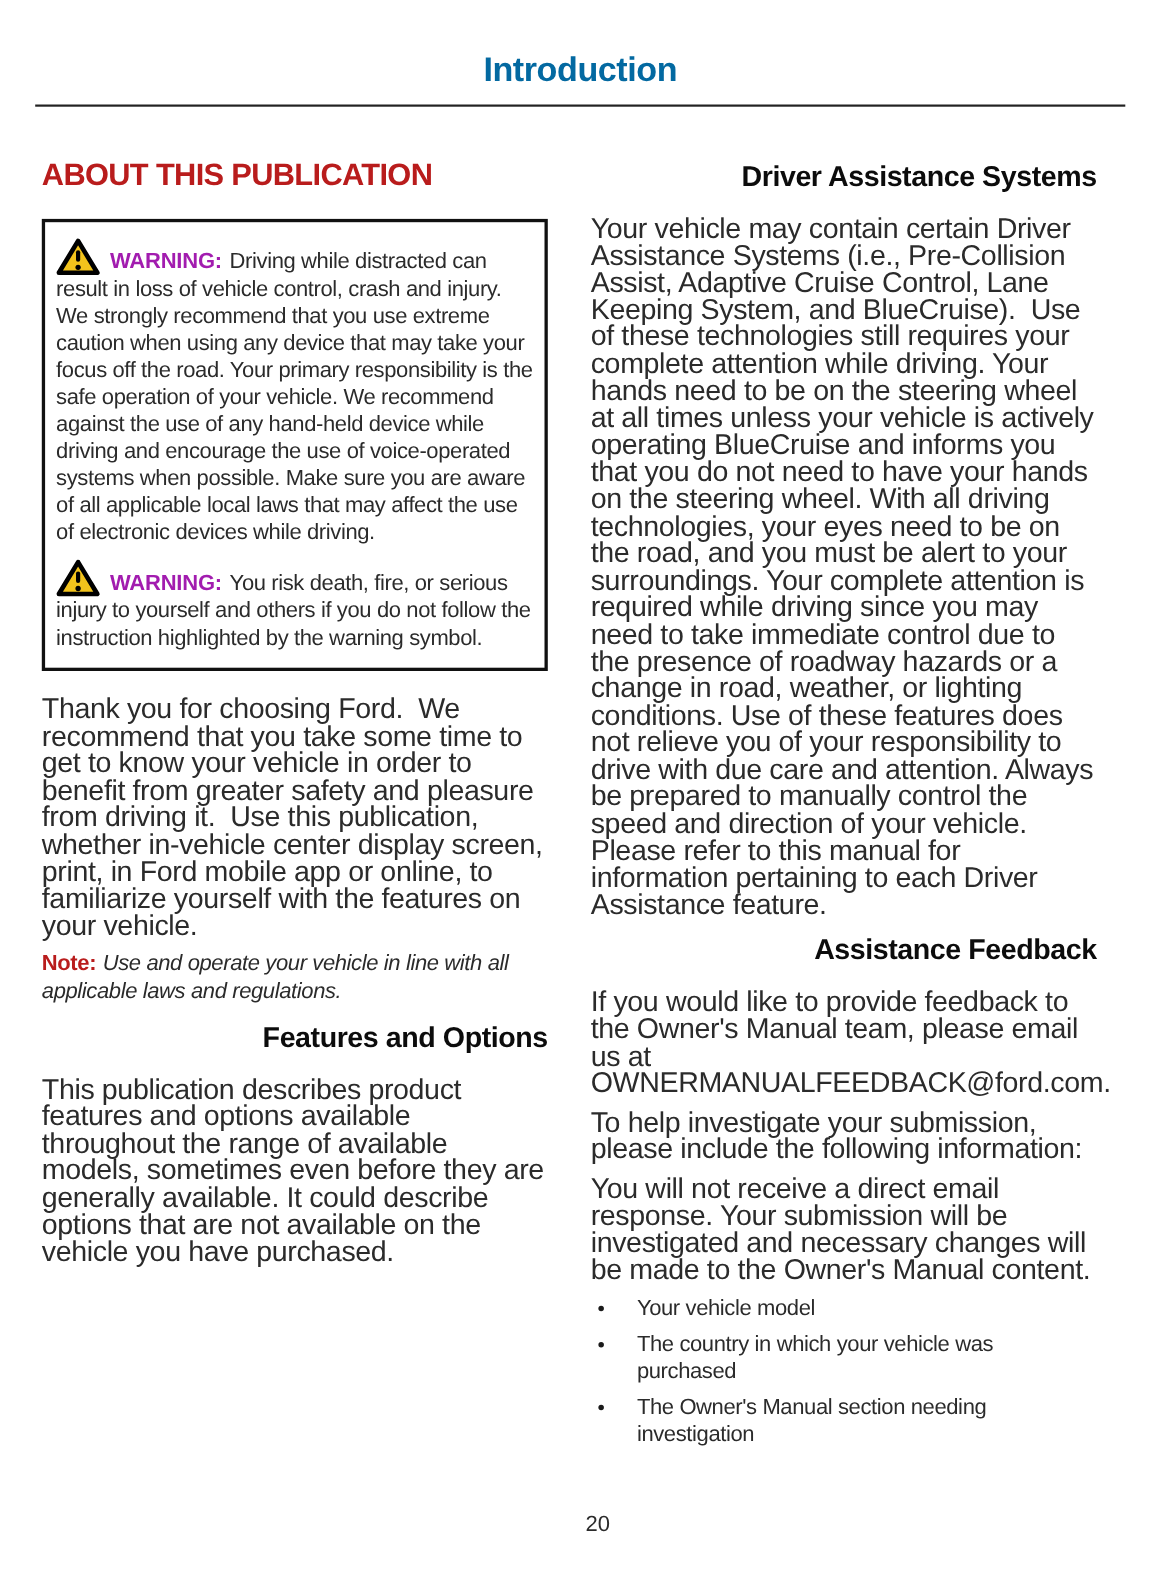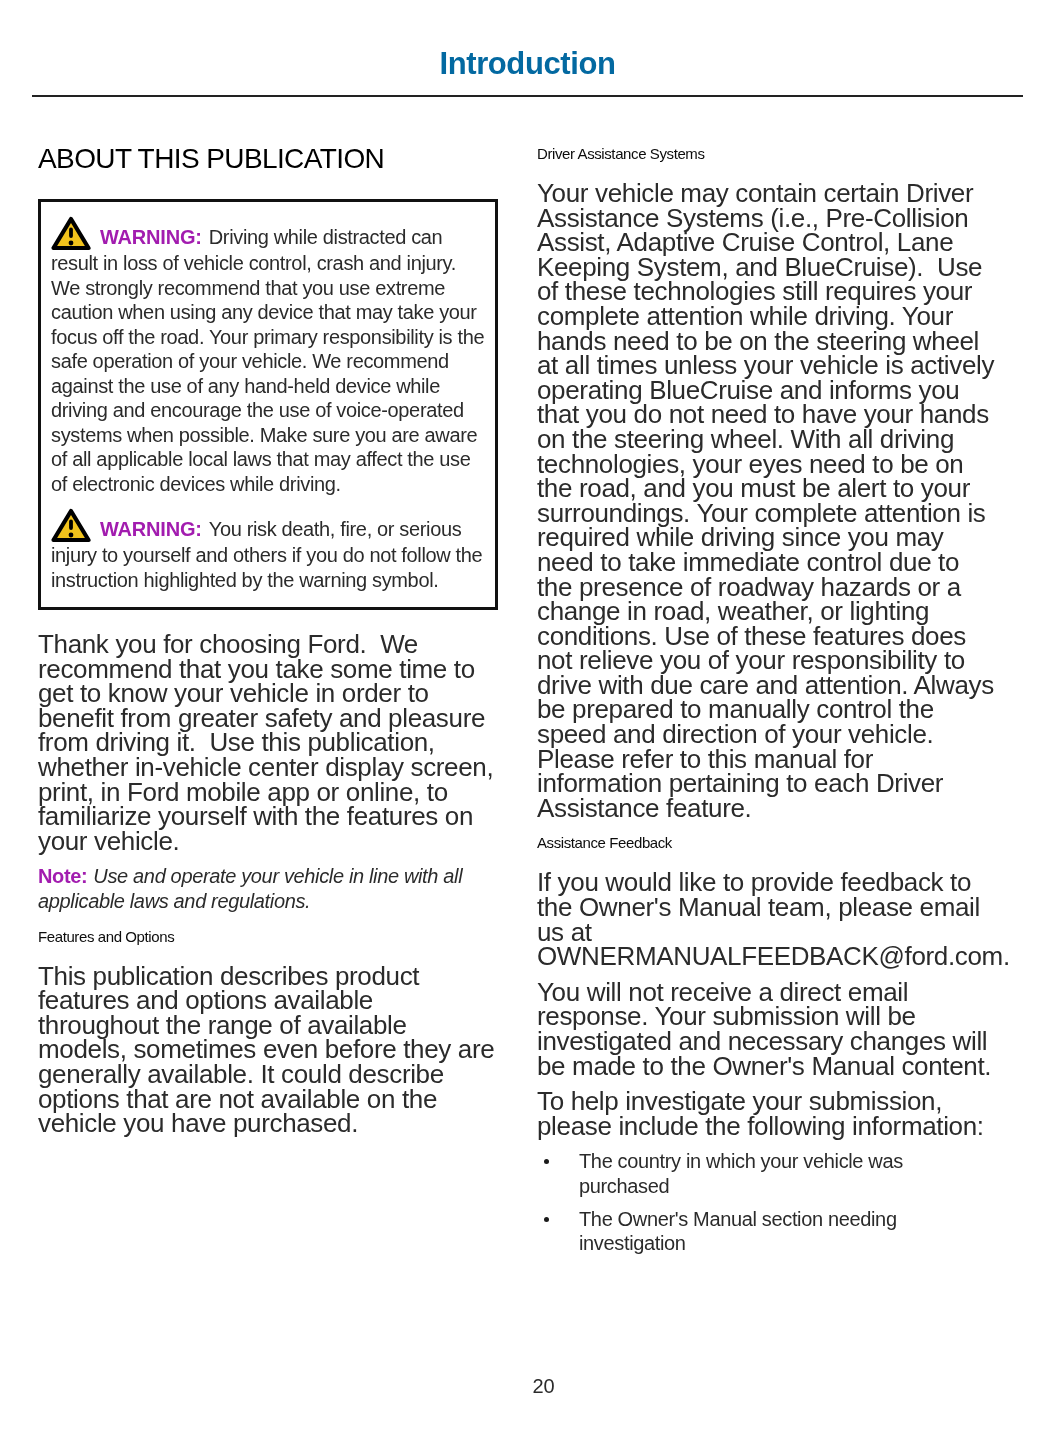--- a/index.html
+++ b/index.html
@@ -37,30 +37,31 @@
     display: flex;
     gap: 39px;
     padding: 0 58px 0 38px;
     margin-top: 30px;
   }
   .col { width: 460px; flex: 0 0 460px; }
 
   .main-heading {
     margin: 16px 0 24px 0;
     font-size: 28px;
-    font-weight: normal;
+    font-weight: bold;
     letter-spacing: -0.6px;
-    color: #000000;
+    color: #b91c1c;
   }
   .sub-heading {
     margin: 14px 0 19px 0;
-    font-size: 15px;
-    font-weight: normal;
+    font-size: 26px;
+    font-weight: bold;
     letter-spacing: -0.4px;
     color: #0c0c0c;
+    text-align: right;
   }
   .sub-heading.first { margin-top: 18px; }
 
   .warning-box {
     border: 3px solid #111111;
     padding: 14px 9px 15px 10px;
     margin: 0 0 22px 0;
   }
   .warn {
     margin: 0 0 12px 0;
@@ -87,21 +88,21 @@
     line-height: 24.6px;
     letter-spacing: -0.35px;
     white-space: pre-wrap;
   }
   .note {
     margin: 0 0 11px 0;
     font-size: 20px;
     line-height: 24.6px;
     letter-spacing: -0.35px;
   }
-  .note b { color: #a21caf; margin-right: 6px; }
+  .note b { color: #b91c1c; margin-right: 6px; }
   .note i { font-style: italic; }
 
   ul.bullets {
     list-style: none;
     margin: 2px 0 0 0;
     padding: 0;
   }
   .bullets li {
     display: flex;
     font-size: 20px;
@@ -168,24 +169,28 @@
     </section>
 
     <section class="col">
       <h3 class="sub-heading first">Driver Assistance Systems</h3>
 
       <p class="body">Your vehicle may contain certain Driver Assistance Systems (i.e., Pre-Collision Assist, Adaptive Cruise Control, Lane Keeping System, and BlueCruise).  Use of these technologies still requires your complete attention while driving. Your hands need to be on the steering wheel at all times unless your vehicle is actively operating BlueCruise and informs you that you do not need to have your hands on the steering wheel. With all driving technologies, your eyes need to be on the road, and you must be alert to your surroundings. Your complete attention is required while driving since you may need to take immediate control due to the presence of roadway hazards or a change in road, weather, or lighting conditions. Use of these features does not relieve you of your responsibility to drive with due care and attention. Always be prepared to manually control the speed and direction of your vehicle. Please refer to this manual for information pertaining to each Driver Assistance feature.</p>
 
       <h3 class="sub-heading">Assistance Feedback</h3>
 
       <p class="body">If you would like to provide feedback to the Owner's Manual team, please email us at OWNERMANUALFEEDBACK@ford.com.</p>
+      <p class="body">To help investigate your submission, please include the following information:</p>
       <p class="body">You will not receive a direct email response. Your submission will be investigated and necessary changes will be made to the Owner's Manual content.</p>
-      <p class="body">To help investigate your submission, please include the following information:</p>
 
       <ul class="bullets">
+        <li>
+          <span class="bullet-dot"></span>
+          <span>Your vehicle model</span>
+        </li>
         <li>
           <span class="bullet-dot"></span>
           <span>The country in which your vehicle was purchased</span>
         </li>
         <li>
           <span class="bullet-dot"></span>
           <span>The Owner's Manual section needing investigation</span>
         </li>
       </ul>
     </section>

